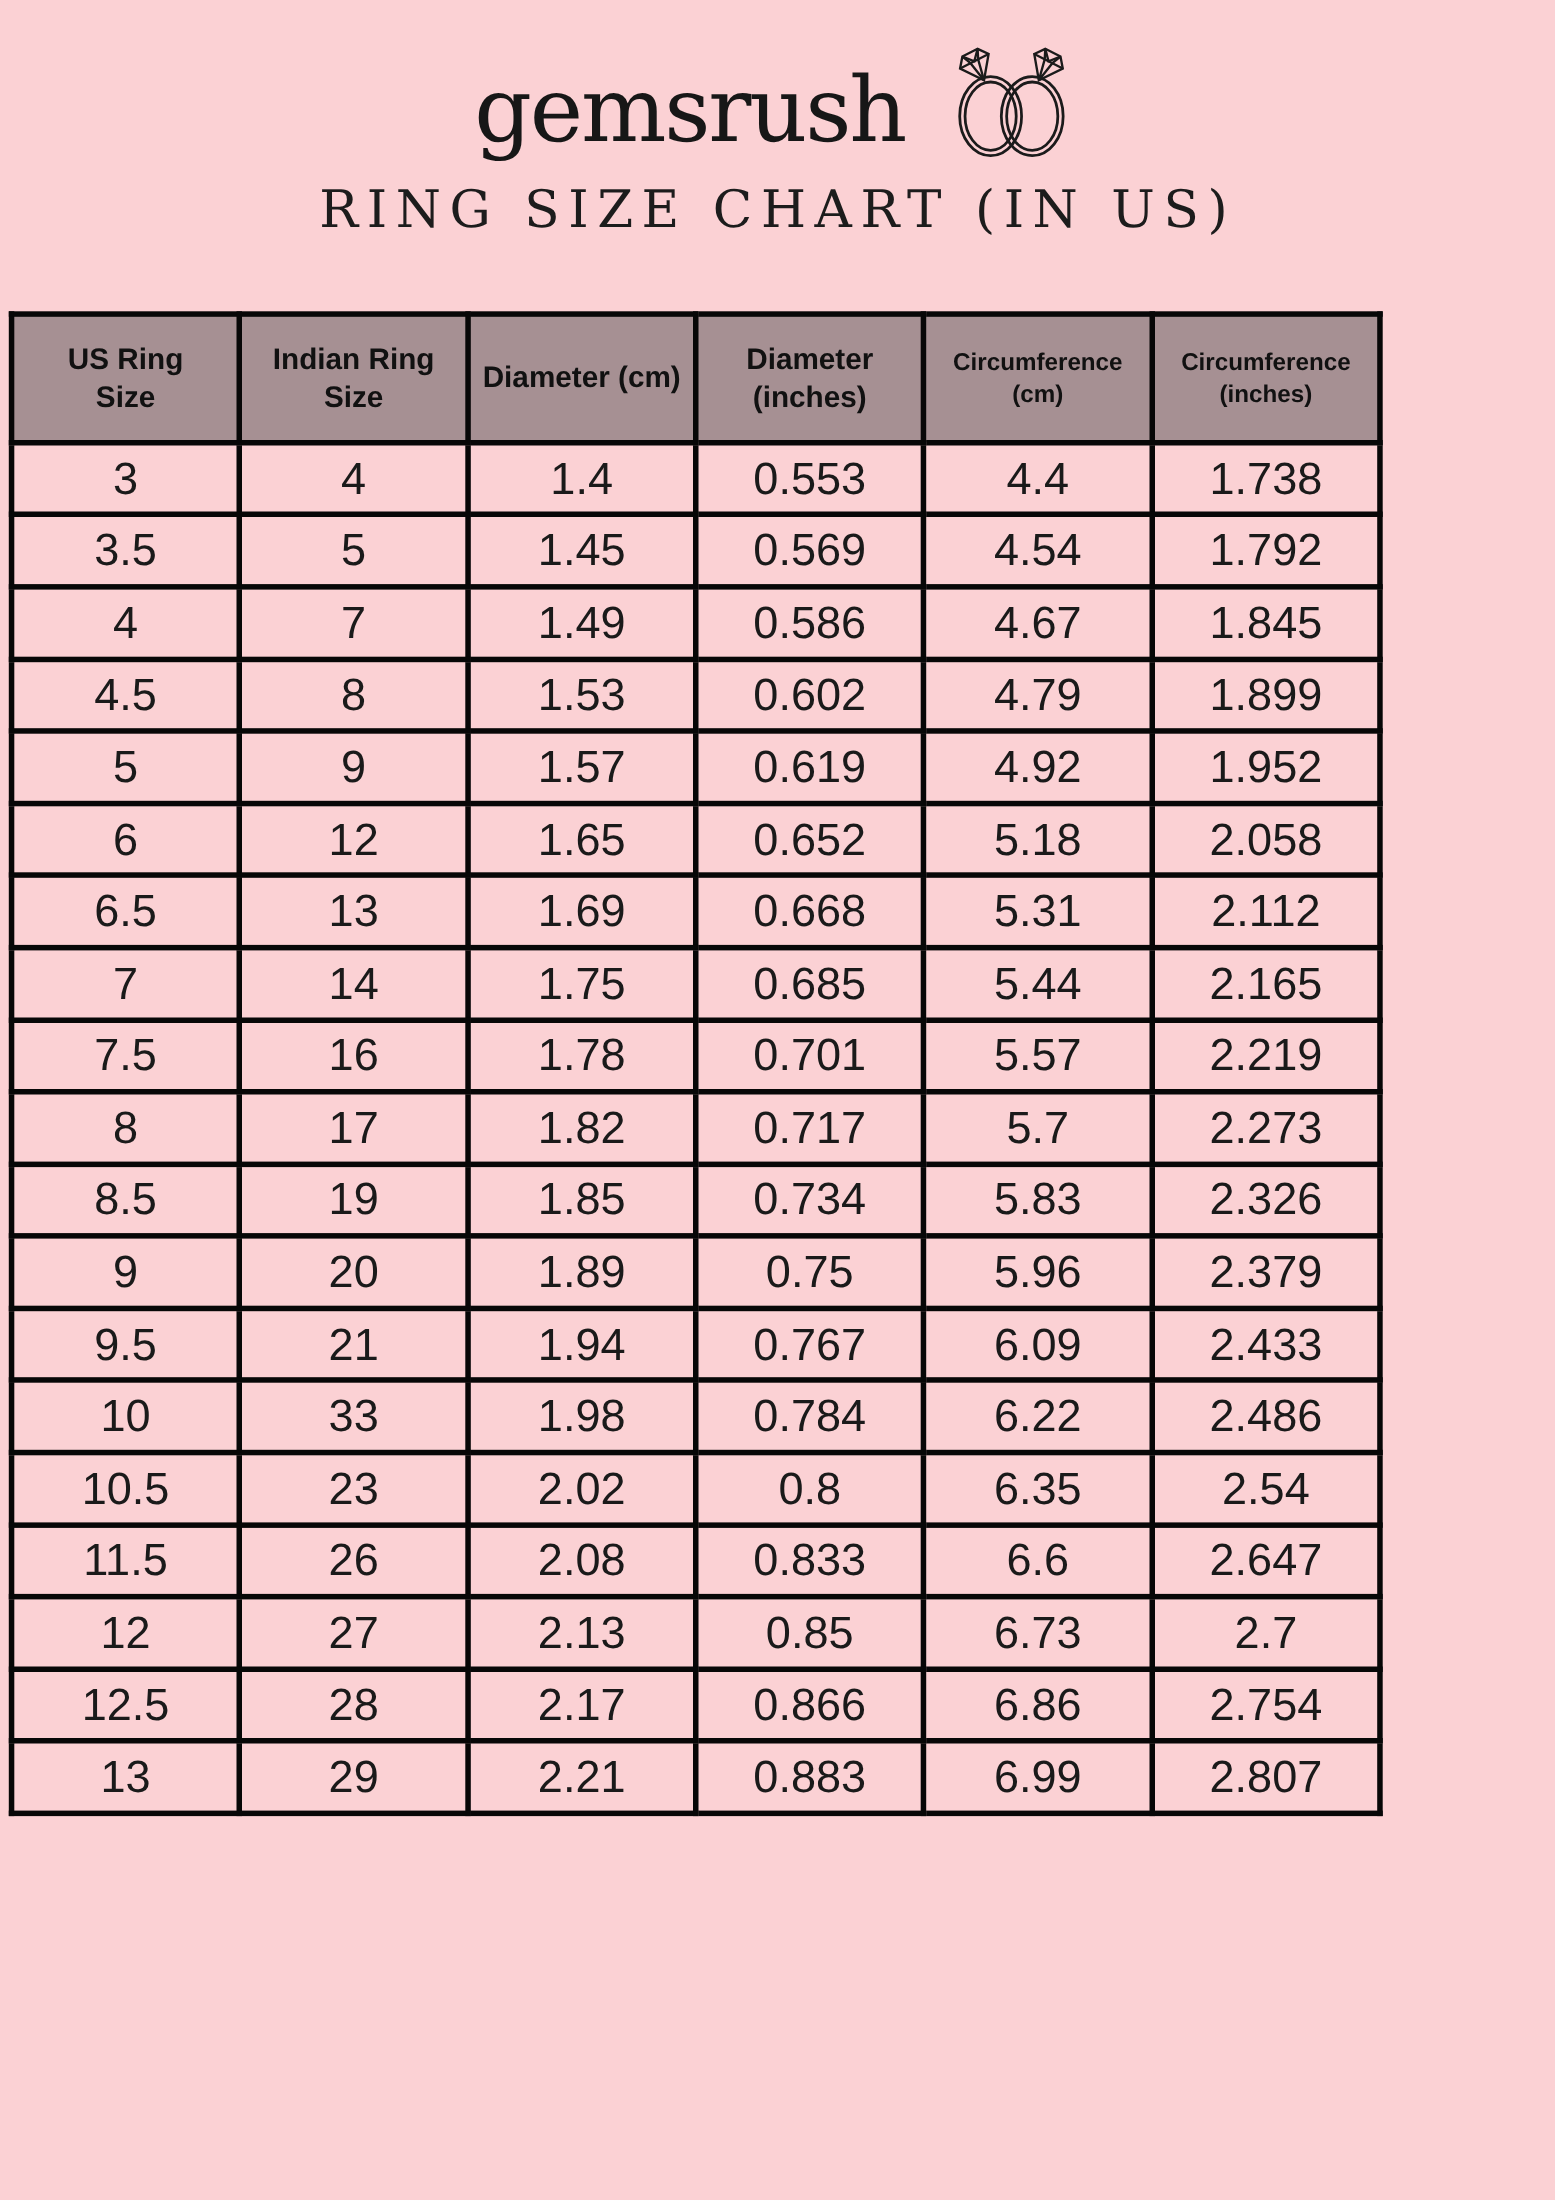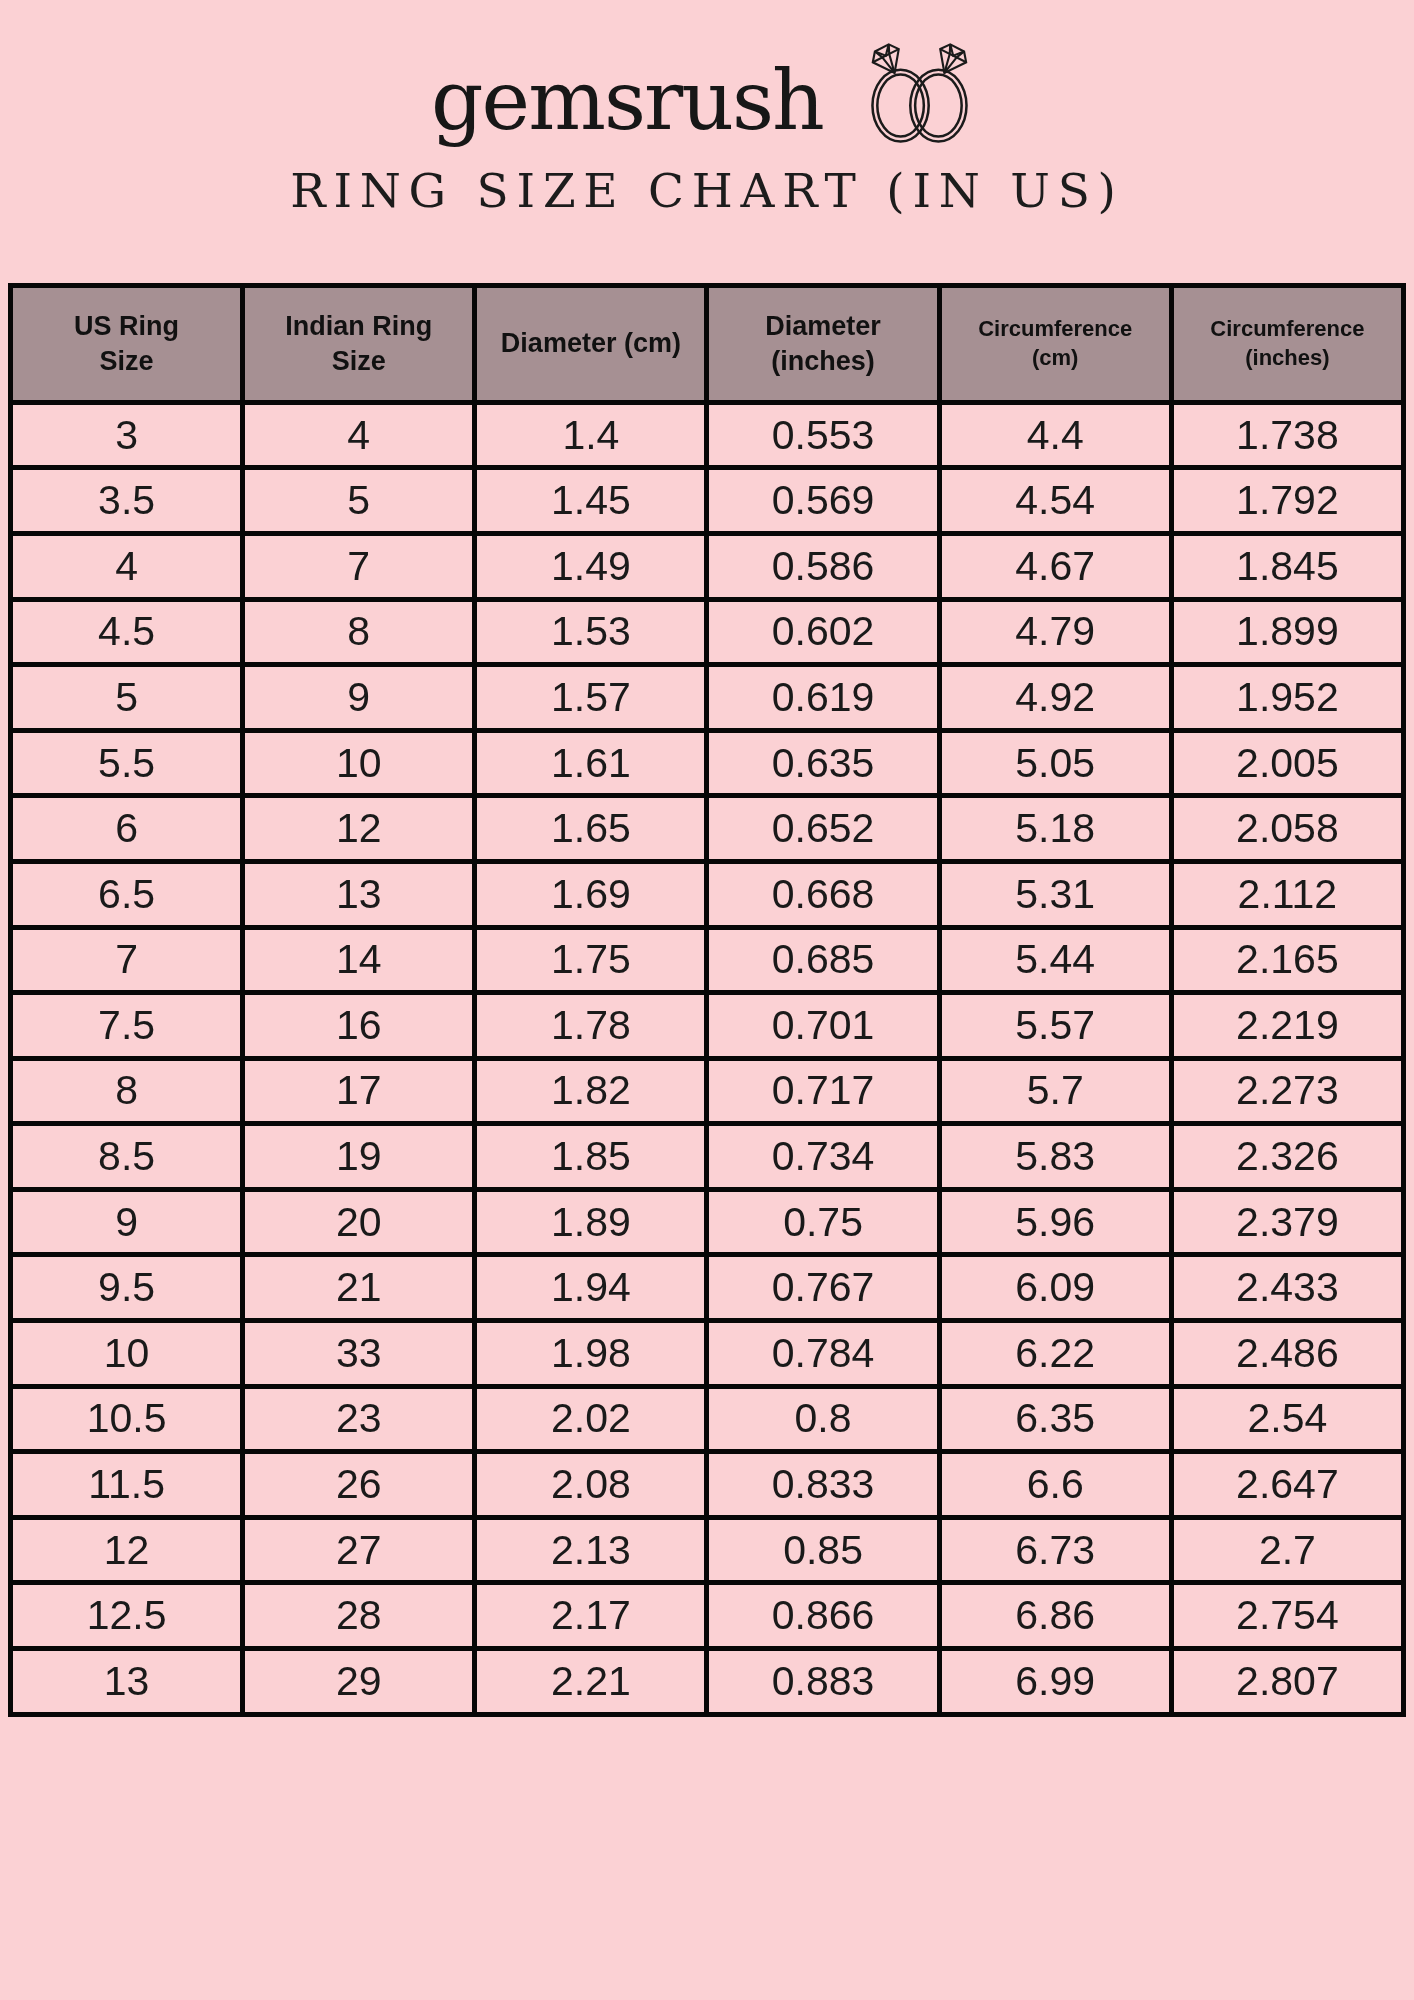--- a/index.html
+++ b/index.html
@@ -27,21 +27,21 @@
     text-align:center;
     font-family:"DejaVu Serif", serif;
     font-size:47px; font-weight:400;
     letter-spacing:0.165em;
     color:#1c1c1c;
     line-height:1.25;
     white-space:nowrap;
   }
   table.ring-table {
     margin:62px 8px 0 8px;
-    width:1398px;
+    width:1249px;
     border-collapse:collapse;
     table-layout:fixed;
   }
   .ring-table th, .ring-table td {
     border:5px solid #070707;
     text-align:center;
     vertical-align:middle;
   }
   .ring-table thead th {
     background:#A69093;
@@ -164,28 +164,20 @@
         </tr>
         <tr>
           <td>5</td>
           <td>9</td>
           <td>1.57</td>
           <td>0.619</td>
           <td>4.92</td>
           <td>1.952</td>
         </tr>
         <tr>
-          <td>5.5</td>
-          <td>10</td>
-          <td>1.61</td>
-          <td>0.635</td>
-          <td>5.05</td>
-          <td>2.005</td>
-        </tr>
-        <tr>
           <td>6</td>
           <td>12</td>
           <td>1.65</td>
           <td>0.652</td>
           <td>5.18</td>
           <td>2.058</td>
         </tr>
         <tr>
           <td>6.5</td>
           <td>13</td>

